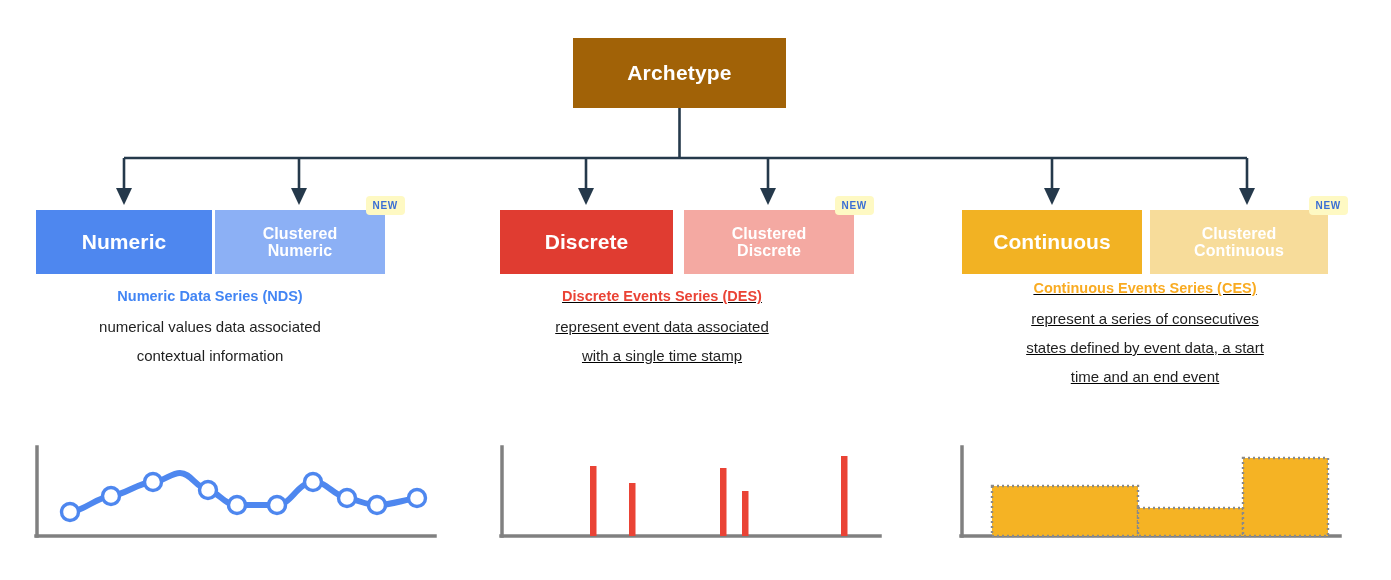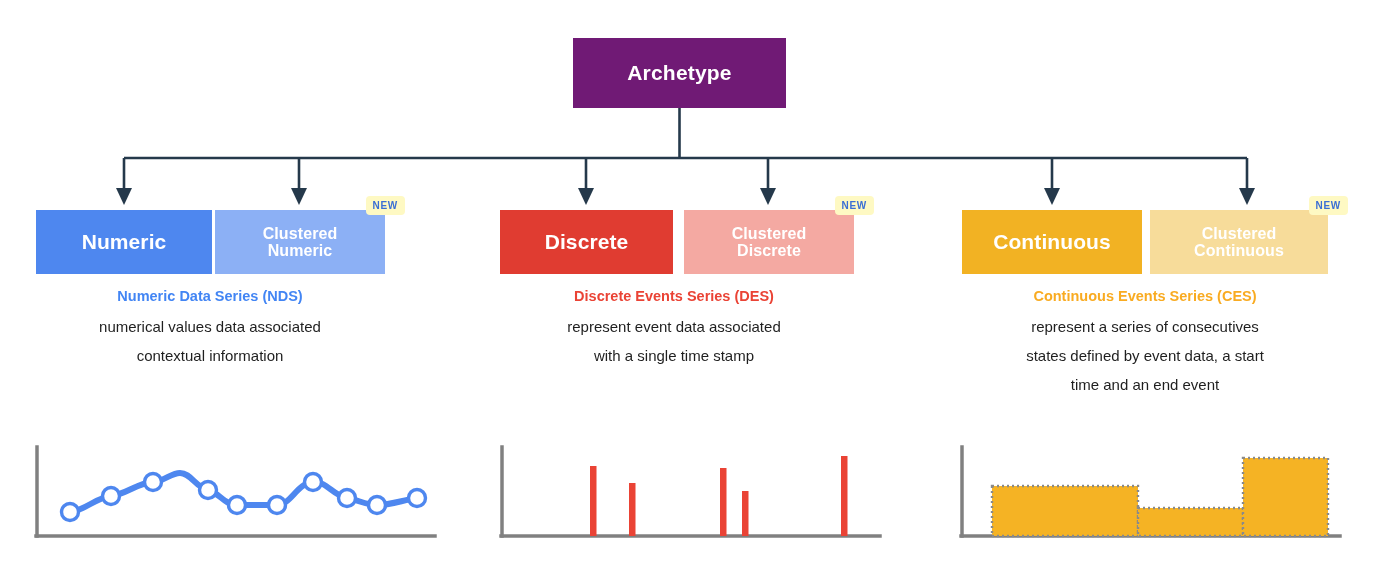--- a/index.html
+++ b/index.html
@@ -9,21 +9,21 @@
     font-family: "Liberation Sans", "DejaVu Sans", sans-serif;
     overflow: hidden;
   }
   #root { position: relative; width: 1391px; height: 580px; }
 
   
   .root-box {
     position: absolute;
     left: 573px; top: 38px;
     width: 213px; height: 70px;
-    background: #701a75;
+    background: #a16207;
     display: flex; align-items: center; justify-content: center;
   }
   .root-box .label {
     color: #ffffff;
     font-size: 21px;
     font-weight: bold;
     letter-spacing: .2px;
   }
 
   
@@ -149,21 +149,21 @@
     <span class="cat-label">Discrete</span>
   </div>
   <div class="cat-box" style="left:684px; top:210px; width:170px; background:#f4a9a2;">
     <span class="cat-label two-line">
       <span>Clustered</span><br>
       <span>Discrete</span>
     </span>
     <span class="badge-new">NEW</span>
   </div>
 
-  <div class="desc" style="left:484px; top:288px; width:380px;">
+  <div class="desc" style="left:472px; top:288px; width:380px;text-decoration:underline;">
     <div class="desc-title" style="color:#ea4335;">Discrete Events Series (DES)</div>
     <div class="desc-line">represent event data associated</div>
     <div class="desc-line">with a single time stamp</div>
   </div>
 
   <svg class="mini-chart" style="left:490px; top:435px;" width="420" height="115">
     <g stroke="#808080" stroke-width="3.5" fill="none" stroke-linecap="square">
       <path d="M 12 12 L 12 101"></path>
       <path d="M 11 101 L 390 101"></path>
     </g>
@@ -180,21 +180,21 @@
     <span class="cat-label">Continuous</span>
   </div>
   <div class="cat-box" style="left:1150px; top:210px; width:178px; background:#f7dc9a;">
     <span class="cat-label two-line">
       <span>Clustered</span><br>
       <span>Continuous</span>
     </span>
     <span class="badge-new">NEW</span>
   </div>
 
-  <div class="desc" style="left:945px; top:288px; width:400px;">
+  <div class="desc" style="left:945px; top:280px; width:400px;text-decoration:underline;">
     <div class="desc-title" style="color:#f9ab21;">Continuous Events Series (CES)</div>
     <div class="desc-line">represent a series of consecutives</div>
     <div class="desc-line">states defined by event data, a start</div>
     <div class="desc-line">time and an end event</div>
   </div>
 
   <svg class="mini-chart" style="left:950px; top:435px;" width="420" height="115">
     <g stroke="#808080" stroke-width="3.5" fill="none" stroke-linecap="square">
       <path d="M 12 12 L 12 101"></path>
       <path d="M 11 101 L 390 101"></path>

